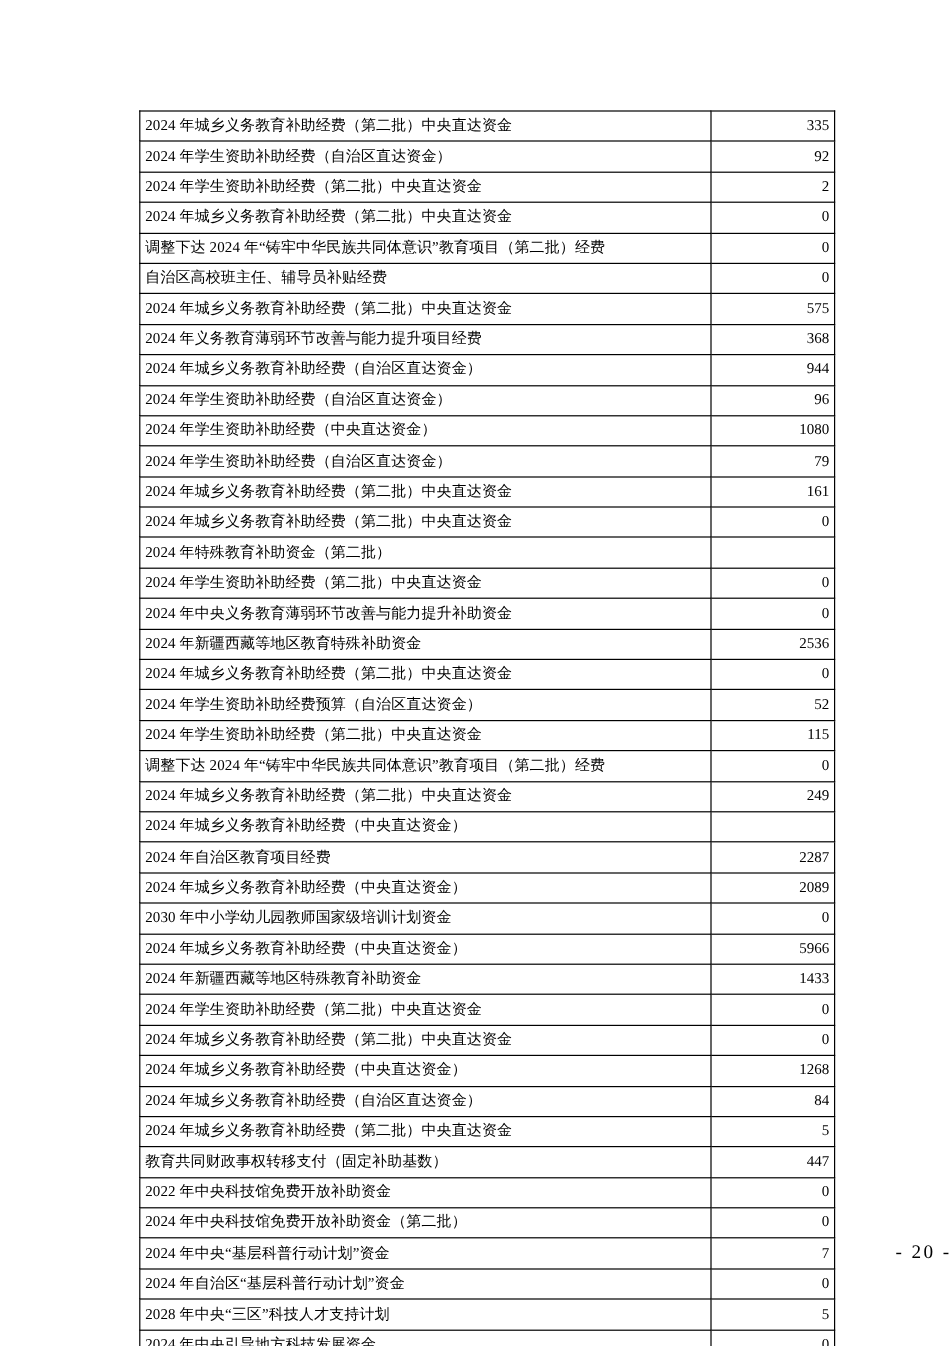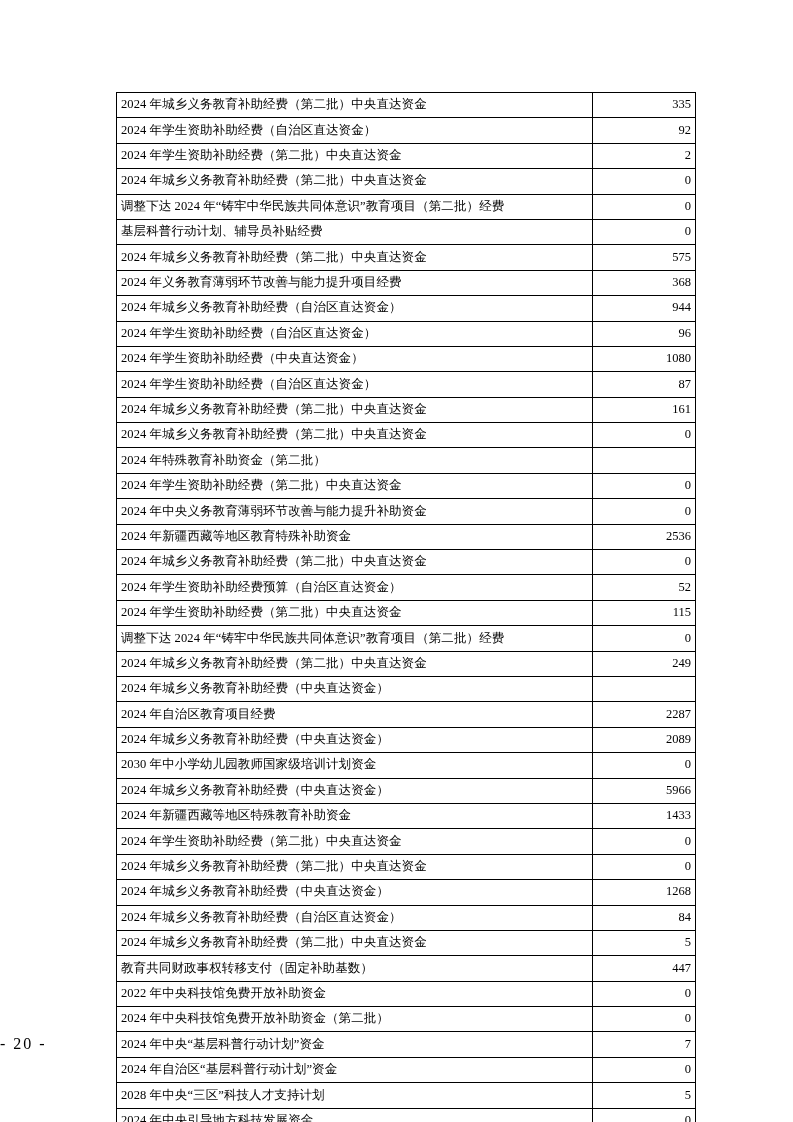--- a/index.html
+++ b/index.html
@@ -46,21 +46,21 @@
   td.amount-cell {
     width: 94px;
     text-align: right;
     font-family: "Liberation Serif", "DejaVu Serif", serif;
   }
   .page-number {
     position: absolute;
     left: 0;
     top: 1035px;
     width: 793px;
-    text-align: left;
+    text-align: right;
     font-size: 16px;
     letter-spacing: 2px;
   }
 </style>
 </head>
 <body>
 
 <div class="page">
   <table class="budget-table">
     <tbody>
@@ -78,21 +78,21 @@
         </tr>
         <tr>
           <td class="item-cell">2024 年城乡义务教育补助经费（第二批）中央直达资金</td>
           <td class="amount-cell">0</td>
         </tr>
         <tr>
           <td class="item-cell">调整下达 2024 年“铸牢中华民族共同体意识”教育项目（第二批）经费</td>
           <td class="amount-cell">0</td>
         </tr>
         <tr>
-          <td class="item-cell">基层科普行动计划、辅导员补贴经费</td>
+          <td class="item-cell">自治区高校班主任、辅导员补贴经费</td>
           <td class="amount-cell">0</td>
         </tr>
         <tr>
           <td class="item-cell">2024 年城乡义务教育补助经费（第二批）中央直达资金</td>
           <td class="amount-cell">575</td>
         </tr>
         <tr>
           <td class="item-cell">2024 年义务教育薄弱环节改善与能力提升项目经费</td>
           <td class="amount-cell">368</td>
         </tr>
@@ -103,21 +103,21 @@
         <tr>
           <td class="item-cell">2024 年学生资助补助经费（自治区直达资金）</td>
           <td class="amount-cell">96</td>
         </tr>
         <tr>
           <td class="item-cell">2024 年学生资助补助经费（中央直达资金）</td>
           <td class="amount-cell">1080</td>
         </tr>
         <tr>
           <td class="item-cell">2024 年学生资助补助经费（自治区直达资金）</td>
-          <td class="amount-cell">87</td>
+          <td class="amount-cell">79</td>
         </tr>
         <tr>
           <td class="item-cell">2024 年城乡义务教育补助经费（第二批）中央直达资金</td>
           <td class="amount-cell">161</td>
         </tr>
         <tr>
           <td class="item-cell">2024 年城乡义务教育补助经费（第二批）中央直达资金</td>
           <td class="amount-cell">0</td>
         </tr>
         <tr>

